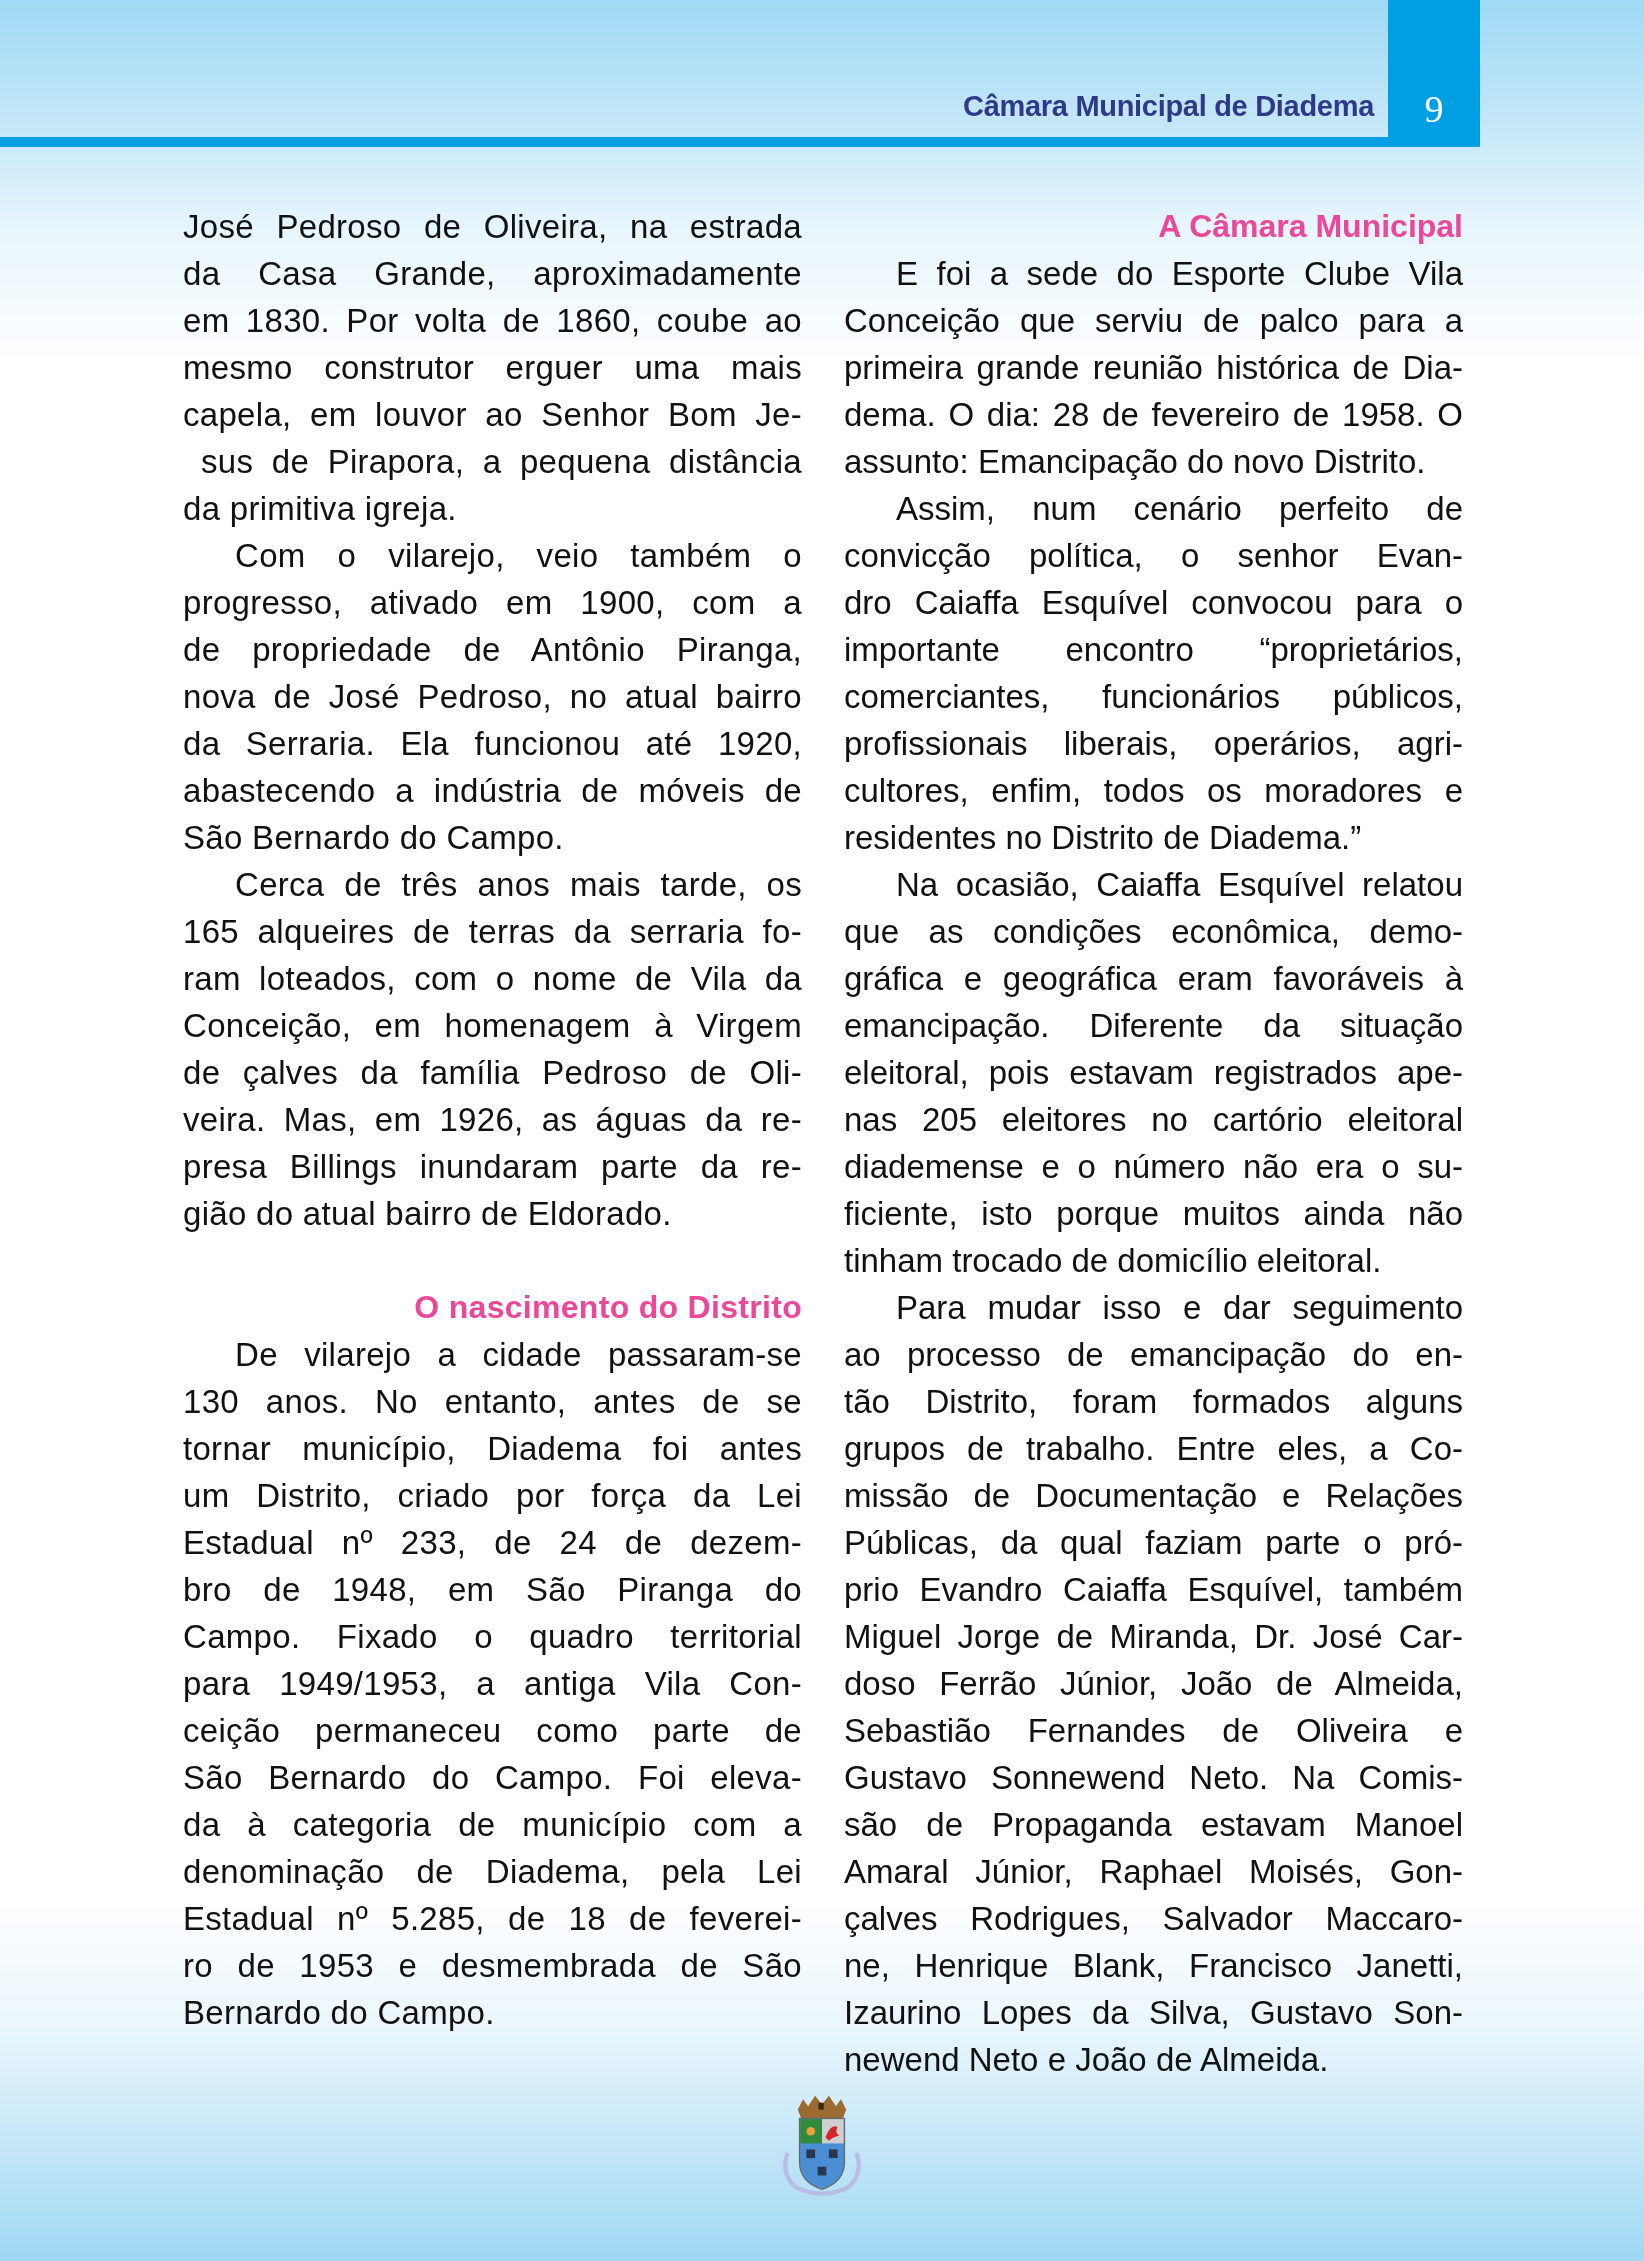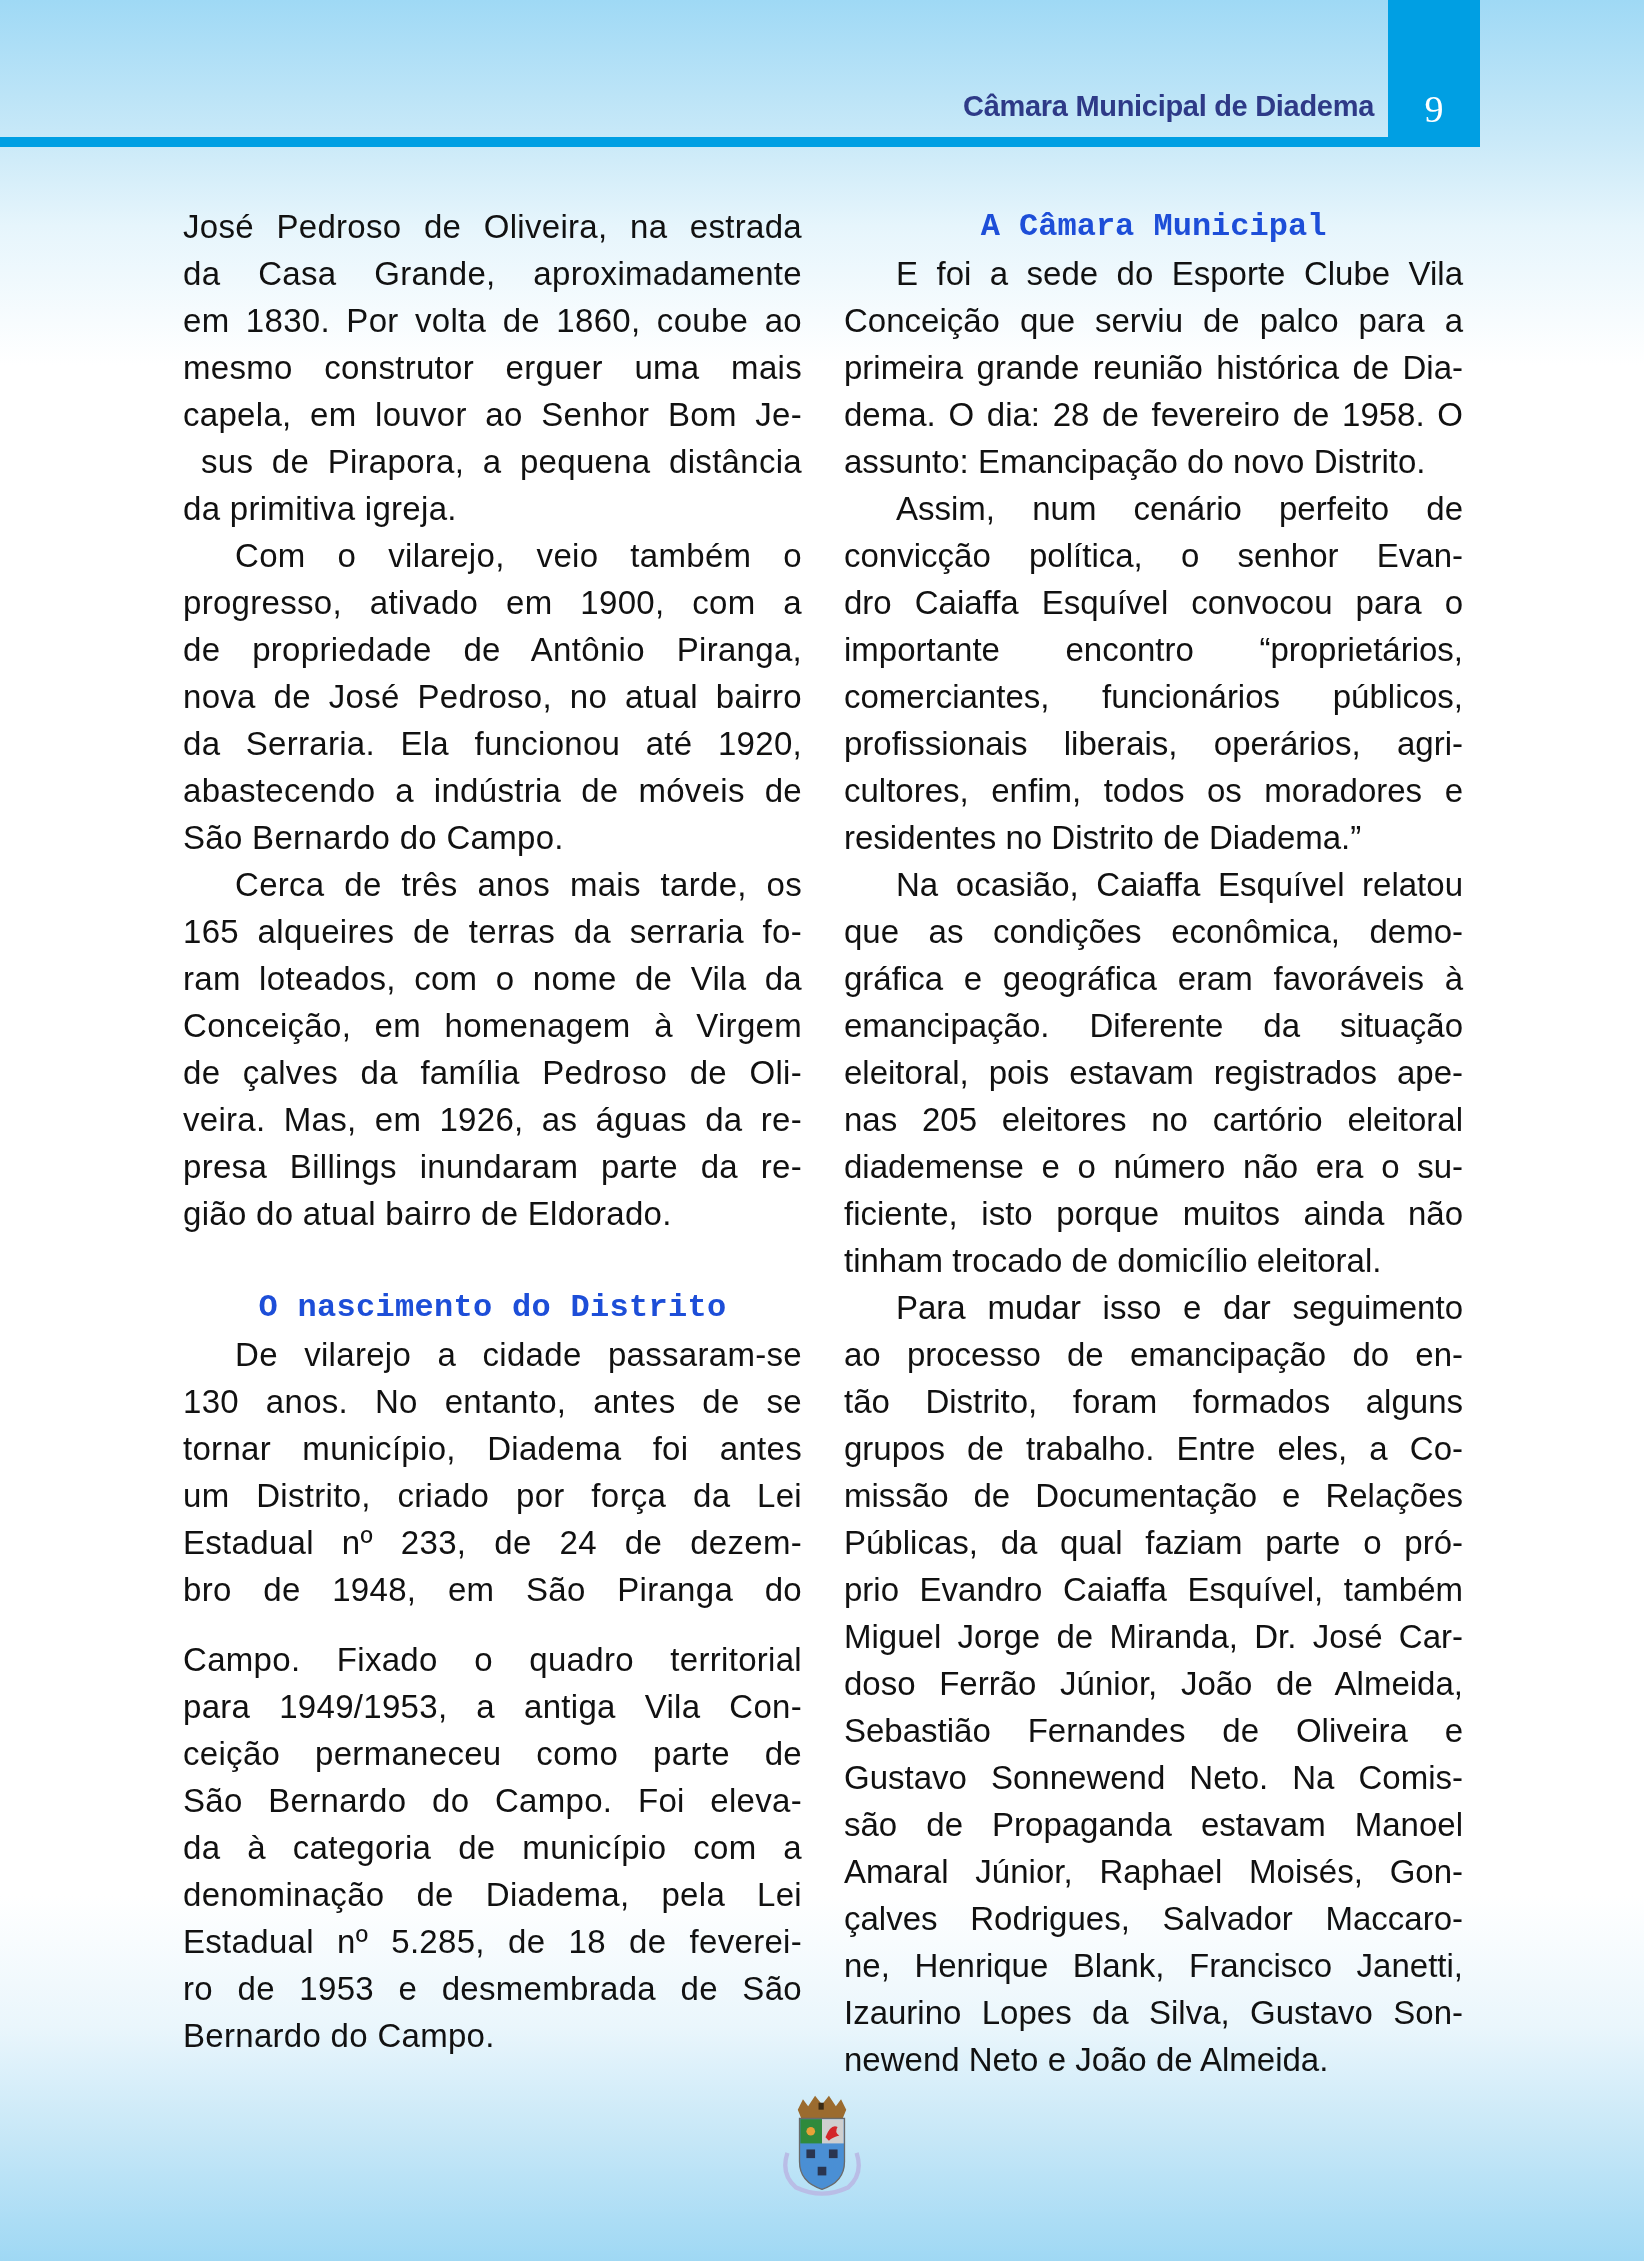--- a/index.html
+++ b/index.html
@@ -31,22 +31,22 @@
   }
   .column {
     position:absolute; top:203px; width:619px;
     font-size:33px; line-height:47px;
     text-align:justify; hyphens:manual;
   }
   .col-left { left:183px; }
   .col-right { left:844px; }
   .col-left .para, .col-left .heading { letter-spacing:0.3px; }
   .heading {
-    font-weight:bold; color:#1d4ed8; font-size:32px;
-    margin:0; text-align:center;font-family:Liberation Mono, monospace;
+    font-weight:bold; color:#ec4899; font-size:32px;
+    margin:0; text-align:right;
   }
   .para { margin:0; text-indent:0; }
   .para.indent { text-indent:52px; }
   .spacer { height:47px; }
   .line { display:block; text-align:justify; text-align-last:justify; white-space:nowrap; }
   .line.last { text-align-last:left; }
   .coat {
     position:absolute; left:777px; top:2092px; width:90px; height:108px;
   }
 </style>
@@ -90,21 +90,21 @@
     </div>
   <div class="spacer"></div>
   <h2 class="heading">O nascimento do Distrito</h2>
   <div class="para indent">
       <span class="line">De vilarejo a cidade passaram-se</span>
       <span class="line" style="text-indent: 0px;">130 anos. No entanto, antes de se</span>
       <span class="line" style="text-indent: 0px;">tornar município, Diadema foi antes</span>
       <span class="line" style="text-indent: 0px;">um Distrito, criado por força da Lei</span>
       <span class="line" style="text-indent: 0px;">Estadual nº 233, de 24 de dezem-</span>
       <span class="line" style="text-indent: 0px;">bro de 1948, em São Piranga do</span>
-      <span class="line" style="text-indent: 0px; margin-top: 23px;">Campo. Fixado o quadro territorial</span>
+      <span class="line" style="text-indent: 0px;">Campo. Fixado o quadro territorial</span>
       <span class="line" style="text-indent: 0px;">para 1949/1953, a antiga Vila Con-</span>
       <span class="line" style="text-indent: 0px;">ceição permaneceu como parte de</span>
       <span class="line" style="text-indent: 0px;">São Bernardo do Campo. Foi eleva-</span>
       <span class="line" style="text-indent: 0px;">da à categoria de município com a</span>
       <span class="line" style="text-indent: 0px;">denominação de Diadema, pela Lei</span>
       <span class="line" style="text-indent: 0px;">Estadual nº 5.285, de 18 de feverei-</span>
       <span class="line" style="text-indent: 0px;">ro de 1953 e desmembrada de São</span>
       <span class="line last" style="text-indent: 0px;">Bernardo do Campo.</span>
     </div>
 </div>

